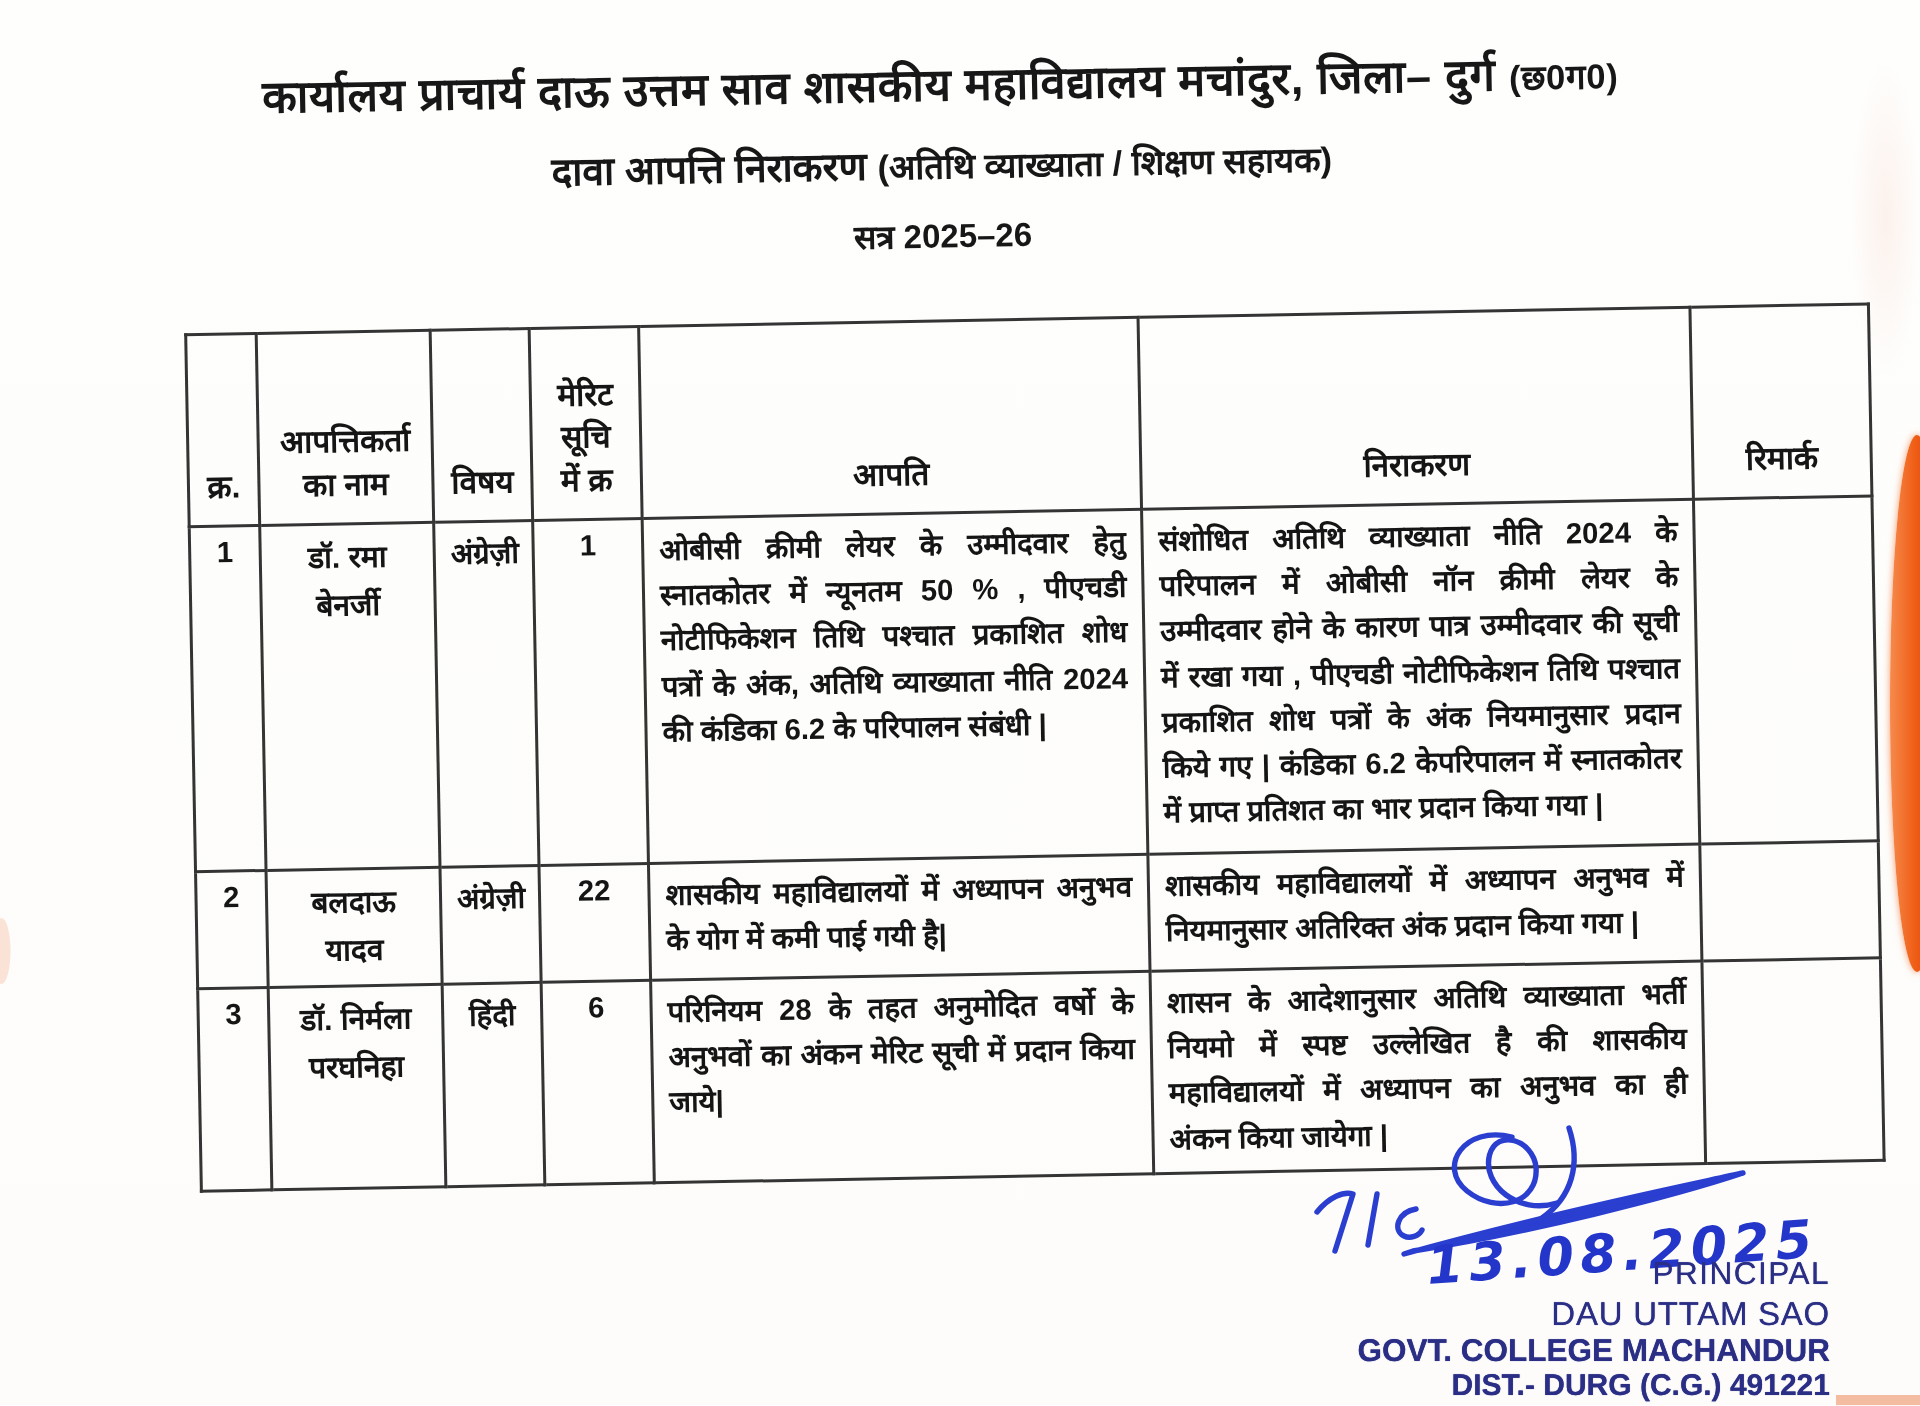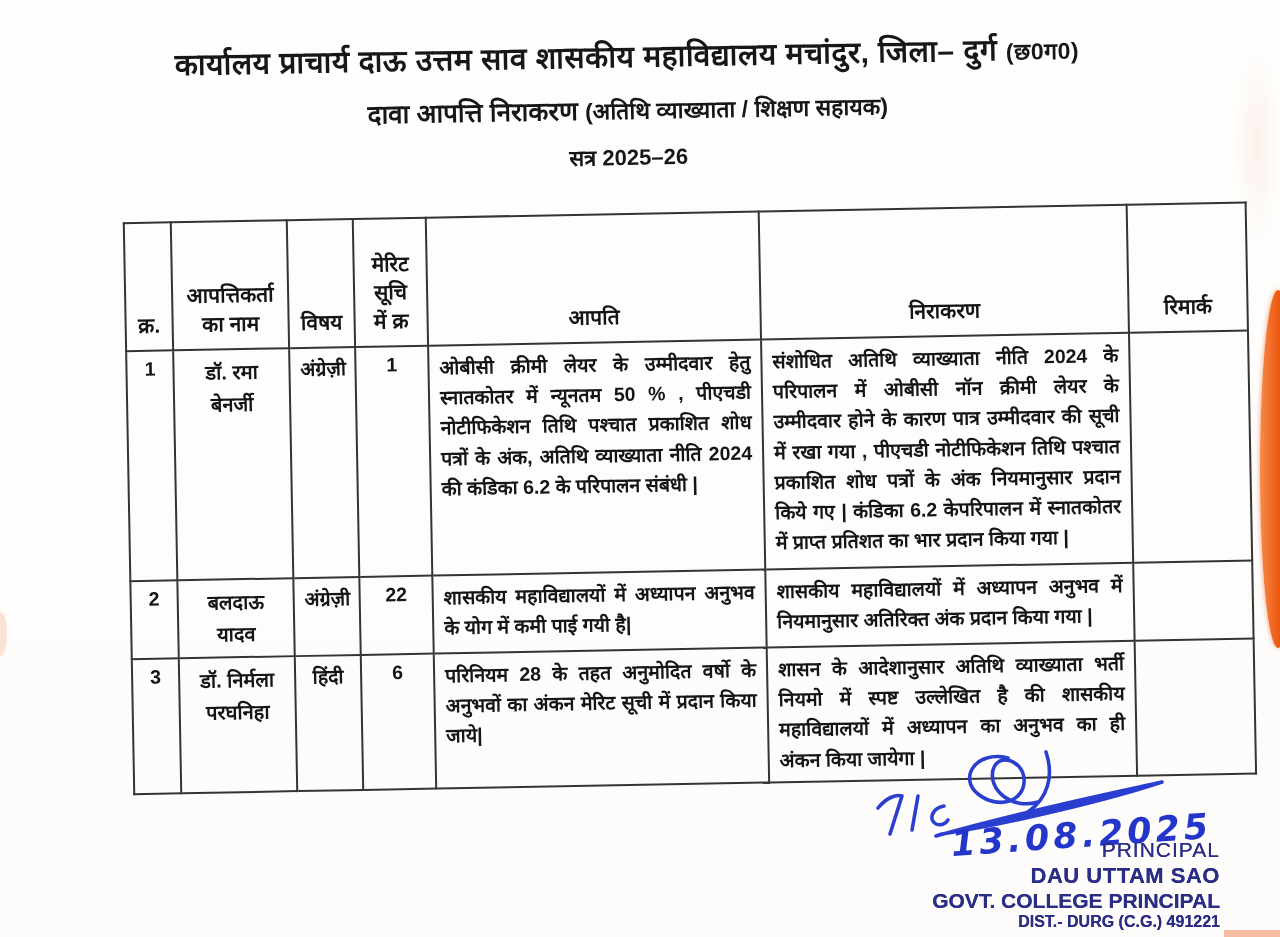--- a/index.html
+++ b/index.html
@@ -68,23 +68,23 @@
 
   
   .sig-svg{position:absolute;left:856px;top:748px;}
   .stamp{
     position:absolute;left:820px;top:838px;width:400px;
     text-align:right;color:#2b2e85;
     text-shadow:0 0 .5px #2b2e85;
     line-height:1.18;
   }
   .stamp .s1{font-size:21px;letter-spacing:1px;font-weight:400;}
-  .stamp .s2{font-size:22px;font-weight:700;letter-spacing:.5px;}
+  .stamp .s2{font-size:22px;font-weight:400;letter-spacing:.5px;}
   .stamp .s3{font-size:21px;font-weight:700;}
-  .stamp .s4{font-size:16px;font-weight:700;}
+  .stamp .s4{font-size:20px;font-weight:700;}
 </style>
 </head>
 <body>
 
 <div class="page">
 
   <div class="orange-band"></div>
   <div class="bottom-strip"></div>
   <div class="left-smudge"></div>
   <div class="top-tint"></div>
@@ -156,17 +156,17 @@
       <path d="M152,10 C120,2 102,30 122,46 C142,62 170,54 168,30 C166,12 142,4 137,22 C132,42 156,62 182,54"></path>
       <path d="M190,4 C198,28 192,50 172,64"></path>
       <path d="M80,88 C180,60 270,42 306,34 C258,50 162,74 86,86 Z" fill="#2a3ed0"></path>
     </g>
     <text x="96" y="108" font-size="35" font-style="italic" font-weight="bold" fill="#2336c9" letter-spacing="4" transform="rotate(-4 96 108)" font-family="DejaVu Sans, sans-serif">13.08.2025</text>
   </svg>
 
   <div class="stamp">
     <div class="s1">PRINCIPAL</div>
     <div class="s2">DAU UTTAM SAO</div>
-    <div class="s3">GOVT. COLLEGE PRINCIPAL</div>
+    <div class="s3">GOVT. COLLEGE MACHANDUR</div>
     <div class="s4">DIST.- DURG (C.G.) 491221</div>
   </div>
 
 </div>
 
 </body></html>

